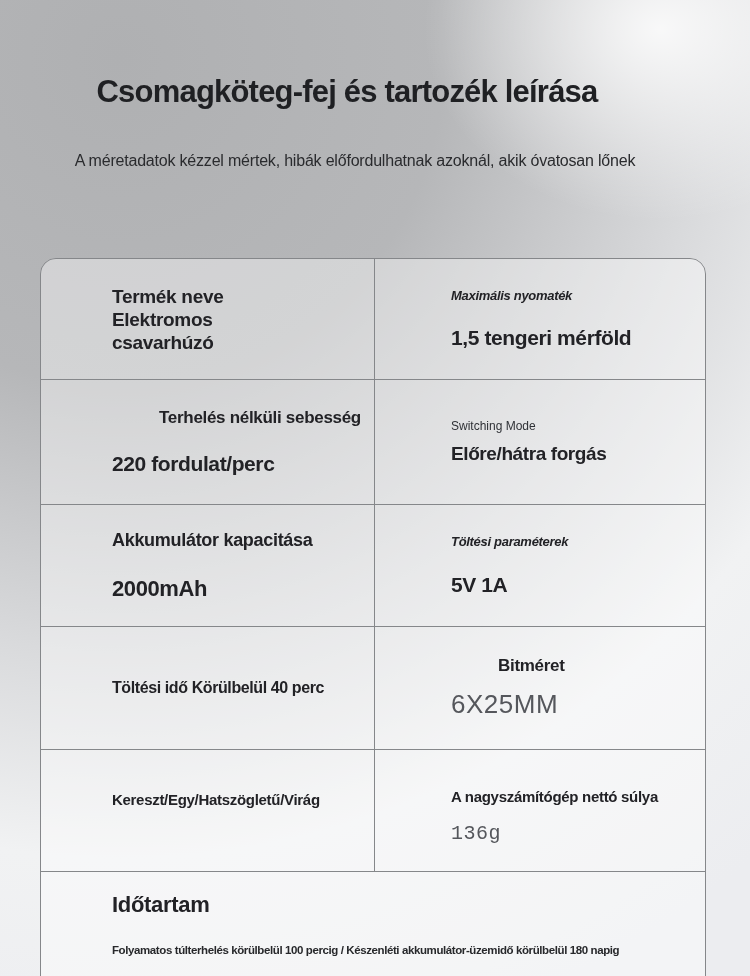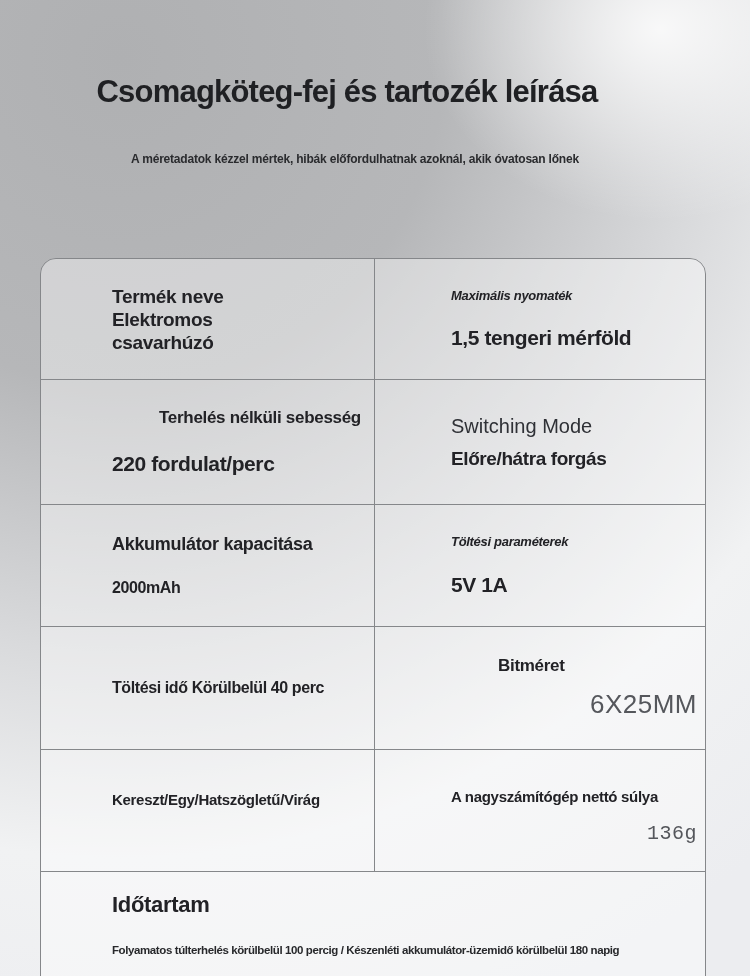--- a/index.html
+++ b/index.html
@@ -23,22 +23,22 @@
   .header{position:absolute;left:0;top:0;width:694px;text-align:center;}
   .page-title{
     margin-top:74px;
     font-size:31px;
     font-weight:bold;
     letter-spacing:-0.8px;
     color:#1f2023;
   }
   .page-subtitle{
     margin-top:42px;
-    font-size:12px;
-    font-weight:bold;
+    font-size:16px;
+    font-weight:normal;
     letter-spacing:-0.2px;
     color:#2a2b2e;
     margin-left:16px;
   }
 
   
   .spec-table{
     position:absolute;
     left:40px;
     top:258px;
@@ -83,39 +83,38 @@
     font-size:18px;
     letter-spacing:-0.3px;
     color:var(--ink);
     line-height:1.2;
   }
   .label.pre{white-space:pre-line;font-size:19px;line-height:23px;}
   .label.fs19{font-size:13px;font-style:italic;}
   .label.fs17{font-size:17px;margin-left:47px;}
   .label.fs16{font-size:16px;letter-spacing:-0.4px;}
   .label.fs15{font-size:15px;}
-  .label.light{font-weight:normal;font-size:20px;color:#2f3136;letter-spacing:0;}
+  .label.light{font-weight:normal;font-size:12px;color:#2f3136;letter-spacing:0;}
 
   .value{
     font-weight:bold;
     font-size:21px;
     letter-spacing:-0.4px;
     color:var(--ink);
     line-height:1.15;
   }
   .value.mt-lg{margin-top:22px;}
   .value.mt-md{margin-top:24px;}
   .value.mt-sm{margin-top:10px;}
-  .value.fs22{font-size:16px;}
+  .value.fs22{font-size:22px;}
   .value.fs19{font-size:19px;}
   .value.muted{
     font-weight:normal;
     color:var(--muted);
     letter-spacing:0.5px;
-    text-align:right;
   }
   .value.muted.fs26{font-size:26px;margin-top:14px;}
   .value.muted.fs30{font-size:20px;margin-top:16px;font-family:Liberation Mono, monospace;}
 
   .cell.full{
     display:block;
     height:100%;
     padding:20px 18px 0 71px;
   }
   .duration-title{

